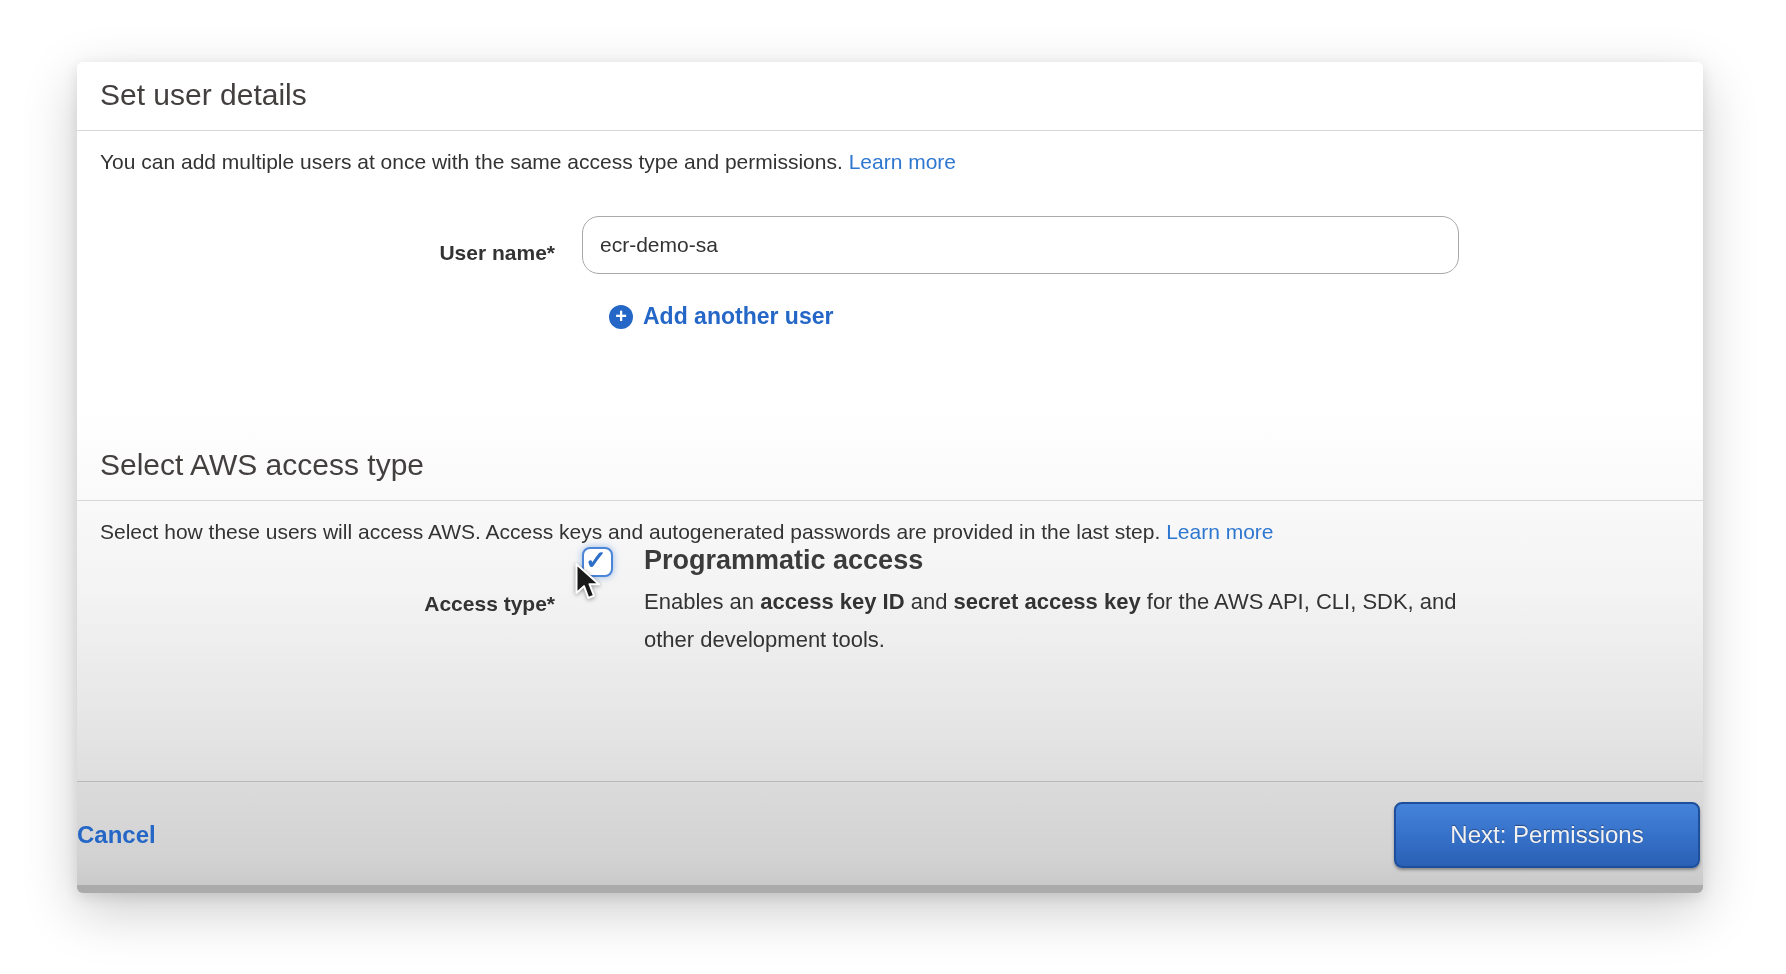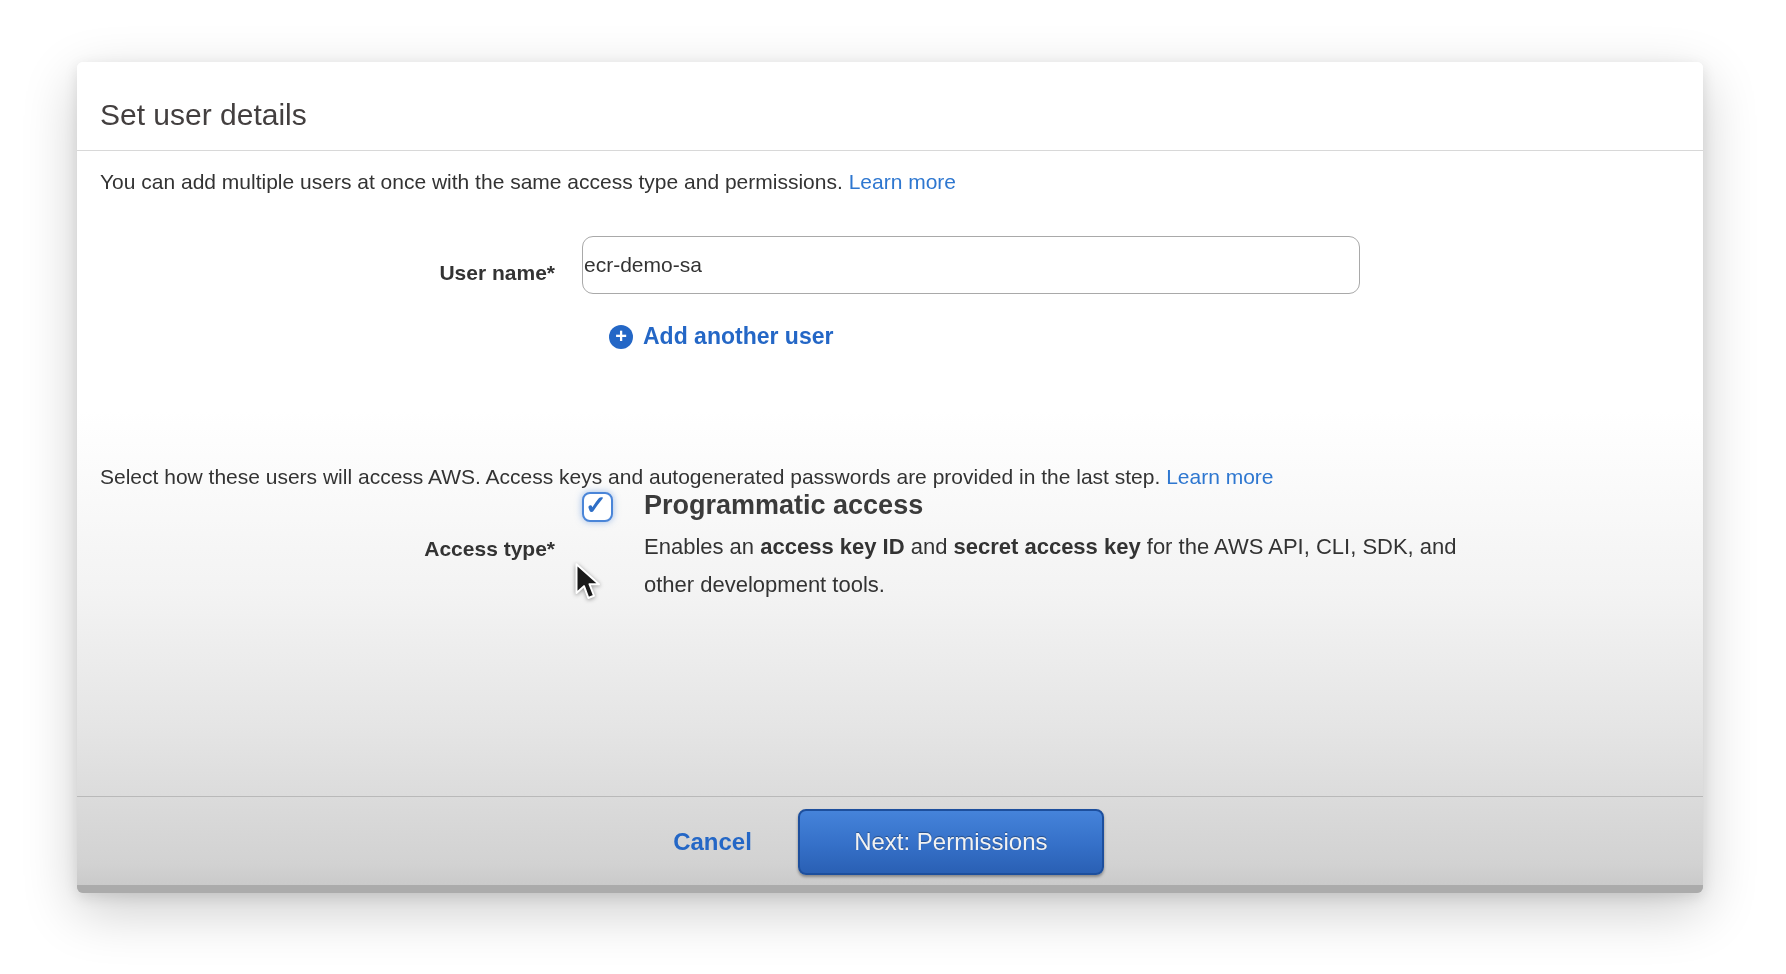--- a/index.html
+++ b/index.html
@@ -14,21 +14,21 @@
   .card {
     position: absolute; left: 77px; top: 62px;
     width: 1626px; height: 831px;
     border-radius: 6px;
     background: linear-gradient(180deg, #ffffff 0%, #ffffff 42%, #f3f3f3 64%, #e5e5e5 80%, #dcdcdc 88%, #dadada 100%);
     box-shadow: 0 18px 55px rgba(0,0,0,0.20), 0 4px 14px rgba(0,0,0,0.10);
   }
 
   .section-title {
     font-size: 30px; font-weight: 400; color: #433f3f;
-    padding: 34px 0 16px 23px;
+    padding: 14px 0 16px 23px;
     border-bottom: 1px solid #d8d8d8;
     line-height: 38px;
   }
   .section-title.second { padding-top: 20px; }
 
   .section-desc {
     font-size: 21px; color: #333;
     padding: 17px 4px 0 23px;
     line-height: 27px;
   }
@@ -36,24 +36,24 @@
   a.link-bold { color: #2467c6; font-weight: bold; text-decoration: none; cursor: pointer; }
 
   .form-row { display: flex; align-items: center; }
   .row-username { margin-top: 41px; }
   .form-label {
     width: 505px; text-align: right; flex: 0 0 505px;
     font-size: 21px; font-weight: bold; color: #333;
     padding-right: 27px; padding-top: 15px;
   }
   .username-input {
-    width: 778px; height: 58px;
-    border: 1px solid #a9a9a9; border-radius: 11px;
+    width: 877px; height: 58px;
+    border: 1px solid #a9a9a9; border-radius: 17px;
     font-size: 21px; color: #333;
-    padding: 0 1px;
+    padding: 0 17px;
     font-family: "Liberation Sans", sans-serif;
     background: #fff; outline: none;
   }
   .add-user-row {
     display: flex; align-items: center;
     margin: 29px 0 0 532px;
   }
   .plus-icon {
     width: 24px; height: 24px; border-radius: 50%;
     background: #2467c6; color: #fff;
@@ -89,25 +89,25 @@
     background: #f3f3f3;
     border: 1px solid #c9c9c9;
   }
   .option-body { margin-left: 31px; max-width: 860px; }
   .option-title { font-size: 27px; font-weight: bold; color: #3b3b3b; line-height: 30px; }
   .option-desc { font-size: 22px; color: #333; line-height: 38px; margin-top: 8px; }
   .option-desc b { color: #333; }
 
   .footer {
     position: absolute; left: 0; right: 0; bottom: 0;
-    height: 97px;
+    height: 112px;
     background: linear-gradient(180deg, #dbdbdb 0%, #d2d2d2 70%, #c7c7c7 100%);
     border-top: 1px solid #b9b9b9;
     border-radius: 0 0 6px 6px;
-    display: flex; align-items: center; justify-content: center;
+    display: flex; align-items: center; justify-content: space-between;
   }
   .footer::after {
     content: ""; position: absolute; left: 0; right: 0; bottom: 0;
     height: 8px; background: #ababab; border-radius: 0 0 6px 6px;
   }
   .cancel-link { font-size: 24px; margin-right: 46px; position: relative; top: -3px; }
   .next-button {
     height: 66px; min-width: 306px;
     margin-right: 3px; position: relative; top: -3px;
     background: linear-gradient(180deg, #4583da 0%, #3570c8 55%, #2a60b4 100%);
@@ -143,20 +143,21 @@
       <input class="username-input" type="text" value="ecr-demo-sa" style="">
     </div>
 
     <div class="add-user-row">
       <span class="plus-icon">+</span>
       <a class="link-bold add-user-label">Add another user</a>
     </div>
 
     <div class="spacer-between-sections"></div>
 
+    <h1 class="section-title second">Select AWS access type</h1>
 
     <p class="section-desc">
       <span>Select how these users will access AWS. Access keys and autogenerated passwords are provided in the last step.</span>
       <a class="link">Learn more</a>
     </p>
 
     <div class="form-row row-access">
       <div class="form-label access-label-pad">Access type*</div>
 
       <div class="options-col">

